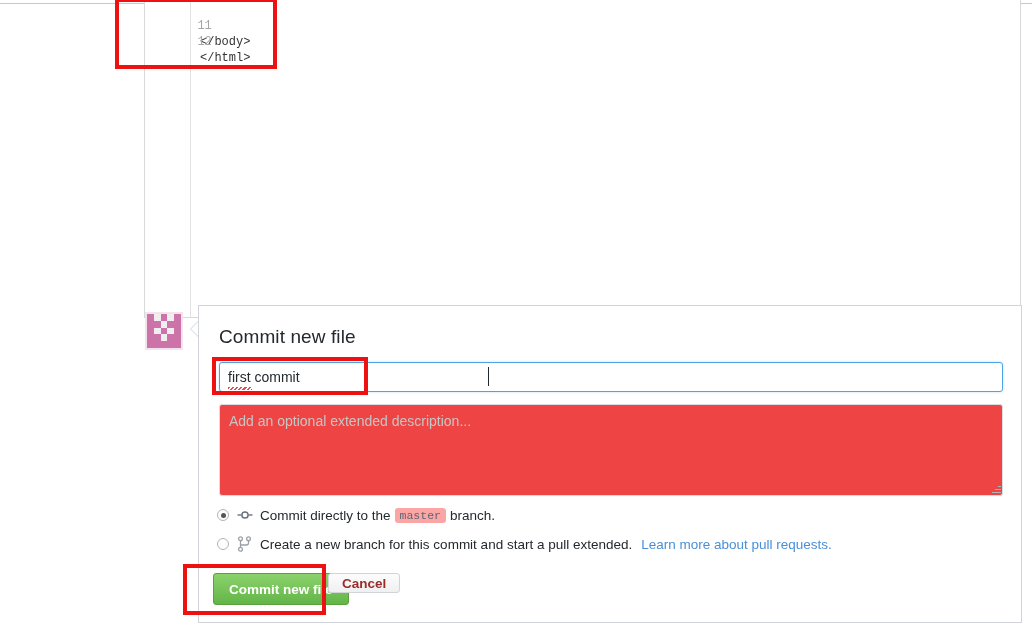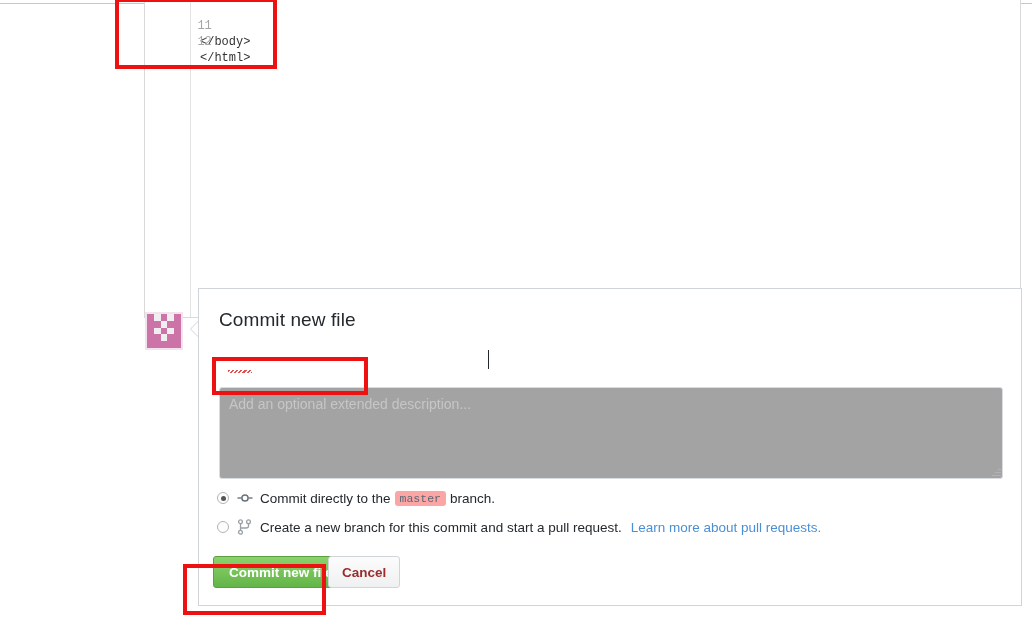--- a/index.html
+++ b/index.html
@@ -99,21 +99,21 @@
   .identicon i {
     display: block;
   }
   .identicon i.on { background: #cc73a8; }
   .identicon i.off { background: #f0eef1; }
 
   
   .commit-box {
     position: absolute;
     left: 198px;
-    top: 288px;
+    top: 305px;
     width: 824px;
     height: 318px;
     background: #ffffff;
     border: 1px solid #d1d5da;
     box-sizing: border-box;
   }
   .bubble-arrow-outer {
     position: absolute;
     left: 190px;
     top: 320px;
@@ -180,21 +180,21 @@
 
   .desc-textarea {
     position: absolute;
     left: 20px;
     top: 98px;
     width: 784px;
     height: 92px;
     box-sizing: border-box;
     border: 1px solid #d9dce0;
     border-radius: 3px;
-    background: #a3a3a3;
+    background: #ef4444;
     padding: 8px 9px;
     font-family: "Liberation Sans", sans-serif;
     font-size: 14px;
     color: #24292e;
     resize: none;
     outline: none;
   }
   .desc-textarea::placeholder { color: #c6c6c6; }
   .resize-grip {
     position: absolute;
@@ -277,21 +277,21 @@
     color: #ffffff;
     font-family: "Liberation Sans", sans-serif;
     font-size: 13.5px;
     font-weight: 700;
     cursor: pointer;
   }
   .btn-cancel {
     position: absolute;
     left: 129px;
     top: 267px;
-    height: 32px;
+    height: 20px;
     padding: 0 13px;
     background: linear-gradient(#fcfcfc, #eff0f1);
     border: 1px solid #d2d5d8;
     border-radius: 3px;
     color: #9c2c2c;
     font-family: "Liberation Sans", sans-serif;
     font-size: 13.5px;
     font-weight: 700;
     cursor: pointer;
   }
@@ -355,20 +355,21 @@
     </div>
 </div>
 
 <div class="bubble-arrow-outer"></div>
 <div class="bubble-arrow-inner"></div>
 
 <div class="commit-box">
 
   <div class="commit-title">Commit new file</div>
 
+  <input class="summary-input" type="text" value="first commit" style="">
   <div class="spell-underline"></div>
   <div class="caret"></div>
 
   <textarea class="desc-textarea" placeholder="Add an optional extended description..." style=""></textarea>
   <div class="resize-grip">
     <span style="bottom:1px; width:9px;"></span>
     <span style="bottom:4px; width:6px;"></span>
     <span style="bottom:7px; width:3px;"></span>
   </div>
 
@@ -388,21 +389,21 @@
     <span class="radio"></span>
     <svg class="opt-icon" viewBox="0 0 16 16">
       <circle cx="3.5" cy="2.8" r="1.9" fill="none" stroke="#9aa0a6" stroke-width="1.3"></circle>
       <circle cx="11.5" cy="2.8" r="1.9" fill="none" stroke="#9aa0a6" stroke-width="1.3"></circle>
       <circle cx="3.5" cy="13.2" r="1.9" fill="none" stroke="#9aa0a6" stroke-width="1.3"></circle>
       <line x1="3.5" y1="4.7" x2="3.5" y2="11.3" stroke="#9aa0a6" stroke-width="1.3"></line>
       <path d="M11.5 4.7 L11.5 7.2 Q11.5 9 9 9 L3.5 9" fill="none" stroke="#9aa0a6" stroke-width="1.3"></path>
     </svg>
     <span>Create a</span>&nbsp;
     <span class="opt-strong">new branch</span>&nbsp;
-    <span>for this commit and start a pull request.</span>
+    <span>for this commit and start a pull extended.</span>
     <a class="opt-link" href="#">Learn more about pull requests.</a>
   </div>
 
   <button class="btn-commit">Commit new file</button>
   <button class="btn-cancel">Cancel</button>
 </div>
 
 <div class="annot annot-code"></div>
 <div class="annot annot-summary"></div>
 <div class="annot annot-buttons"></div>

